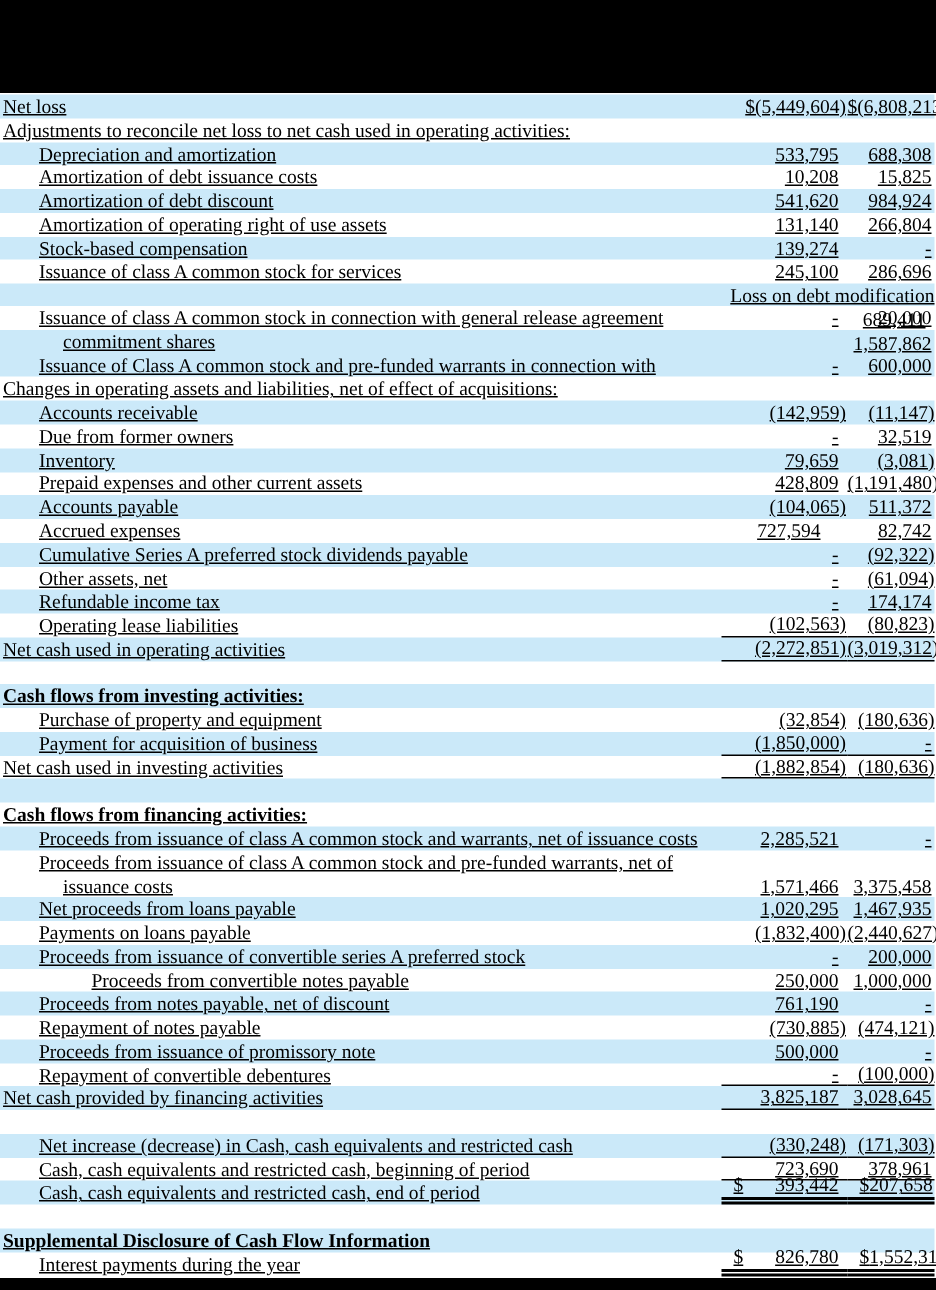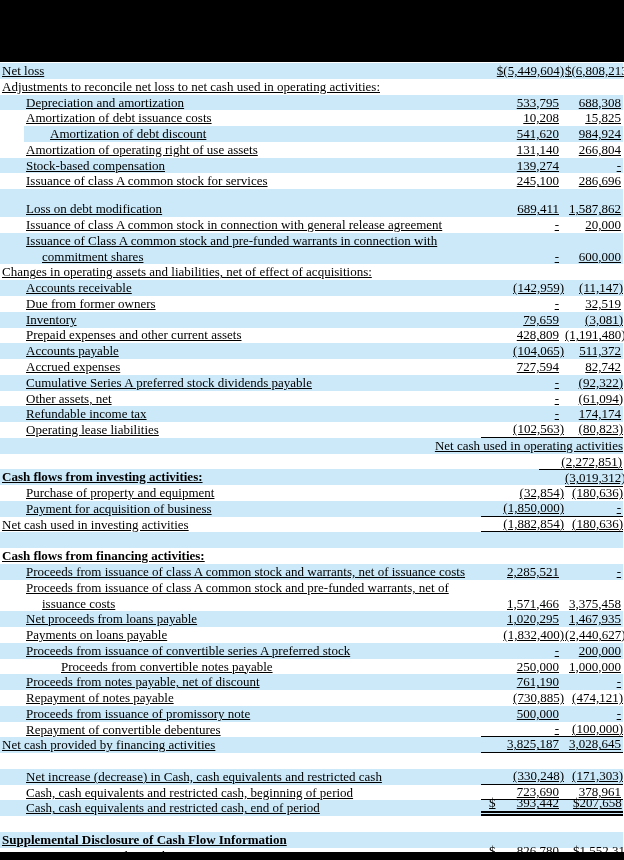--- a/index.html
+++ b/index.html
@@ -68,21 +68,21 @@
         <div class="amt">533,795</div>
         <div class="amt c2">688,308</div>
       </div>
       <div class="row" style="height: 15.78px;">
         <div class="lbl">
           <div class="line ind1">Amortization of debt issuance costs</div>
         </div>
         <div class="amt">10,208</div>
         <div class="amt c2">15,825</div>
       </div>
-      <div class="row blue" style="height: 15.78px; margin-left: 24px;">
+      <div class="row blue" style="height: 15.78px;">
         <div class="lbl">
           <div class="line ind1">Amortization of debt discount</div>
         </div>
         <div class="amt">541,620</div>
         <div class="amt c2">984,924</div>
       </div>
       <div class="row" style="height: 15.78px;">
         <div class="lbl">
           <div class="line ind1">Amortization of operating right of use assets</div>
         </div>
@@ -96,38 +96,38 @@
         <div class="amt">139,274</div>
         <div class="amt c2">-</div>
       </div>
       <div class="row" style="height: 15.78px;">
         <div class="lbl">
           <div class="line ind1">Issuance of class A common stock for services</div>
         </div>
         <div class="amt">245,100</div>
         <div class="amt c2">286,696</div>
       </div>
-      <div class="row blue" style="height: 28px;">
+      <div class="row blue" style="height: 15px; flex-direction: column;">
         <div class="lbl">
           <div class="line ind1">Loss on debt modification</div>
         </div>
         <div class="amt">689,411</div>
         <div class="amt c2">1,587,862</div>
       </div>
       <div class="row" style="height: 15.78px;">
         <div class="lbl">
           <div class="line ind1">Issuance of class A common stock in connection with general release agreement</div>
         </div>
         <div class="amt">-</div>
         <div class="amt c2">20,000</div>
       </div>
       <div class="row blue" style="height: 31.56px;">
         <div class="lbl">
+          <div class="line ind1 cont">commitment shares</div>
           <div class="line ind1">Issuance of Class A common stock and pre-funded warrants in connection with</div>
-          <div class="line ind1 cont">commitment shares</div>
         </div>
         <div class="amt">-</div>
         <div class="amt c2">600,000</div>
       </div>
       <div class="row" style="height: 15.78px;">
         <div class="lbl">
           <div class="line ind0">Changes in operating assets and liabilities, net of effect of acquisitions:</div>
         </div>
         <div class="amt"></div>
         <div class="amt c2"></div>
@@ -160,21 +160,21 @@
         <div class="amt">428,809</div>
         <div class="amt c2 neg">(1,191,480)</div>
       </div>
       <div class="row blue" style="height: 15.78px;">
         <div class="lbl">
           <div class="line ind1">Accounts payable</div>
         </div>
         <div class="amt neg">(104,065)</div>
         <div class="amt c2">511,372</div>
       </div>
-      <div class="row" style="height: 15.78px;">
+      <div class="row" style="height: 15.78px; gap: 12px;">
         <div class="lbl">
           <div class="line ind1">Accrued expenses</div>
         </div>
         <div class="amt">727,594</div>
         <div class="amt c2">82,742</div>
       </div>
       <div class="row blue" style="height: 15.78px;">
         <div class="lbl">
           <div class="line ind1">Cumulative Series A preferred stock dividends payable</div>
         </div>
@@ -195,21 +195,21 @@
         <div class="amt">-</div>
         <div class="amt c2">174,174</div>
       </div>
       <div class="row" style="height: 15.78px;">
         <div class="lbl">
           <div class="line ind1">Operating lease liabilities</div>
         </div>
         <div class="amt neg ul">(102,563)</div>
         <div class="amt c2 neg ul">(80,823)</div>
       </div>
-      <div class="row blue" style="height: 15.78px; flex-direction: column;">
+      <div class="row blue" style="height: 15.78px;">
         <div class="lbl">
           <div class="line ind0">Net cash used in operating activities</div>
         </div>
         <div class="amt neg ul">(2,272,851)</div>
         <div class="amt c2 neg ul">(3,019,312)</div>
       </div>
       <div class="row" style="height: 15.78px;">
         <div class="lbl"></div>
         <div class="amt"></div>
         <div class="amt c2"></div>

